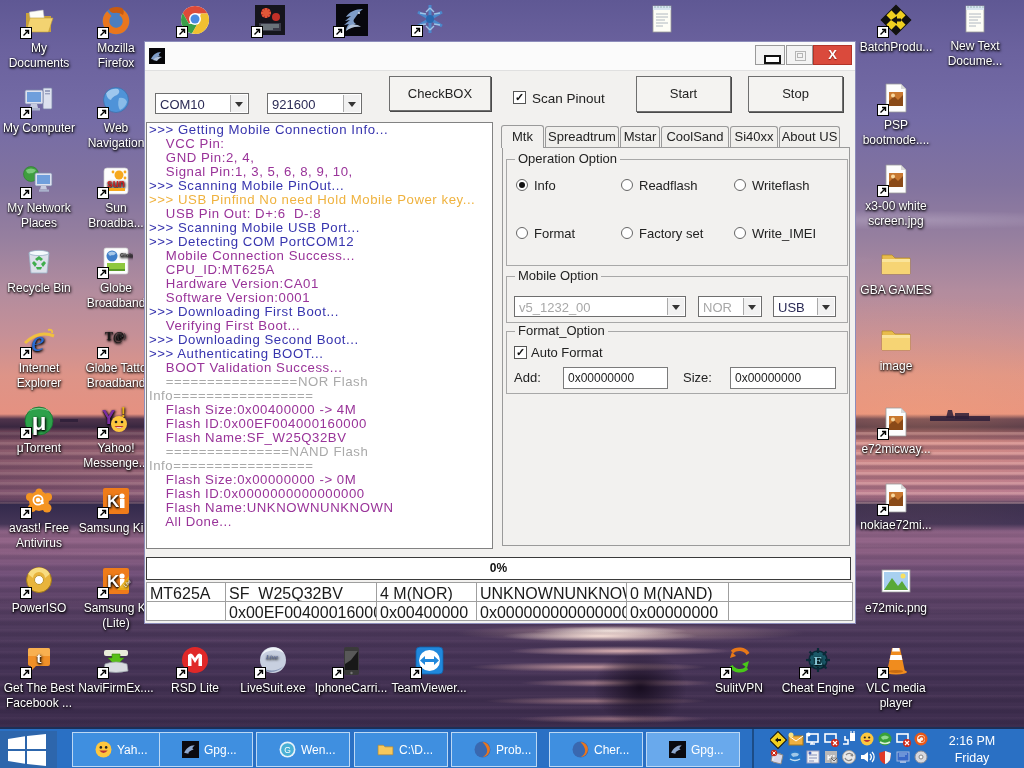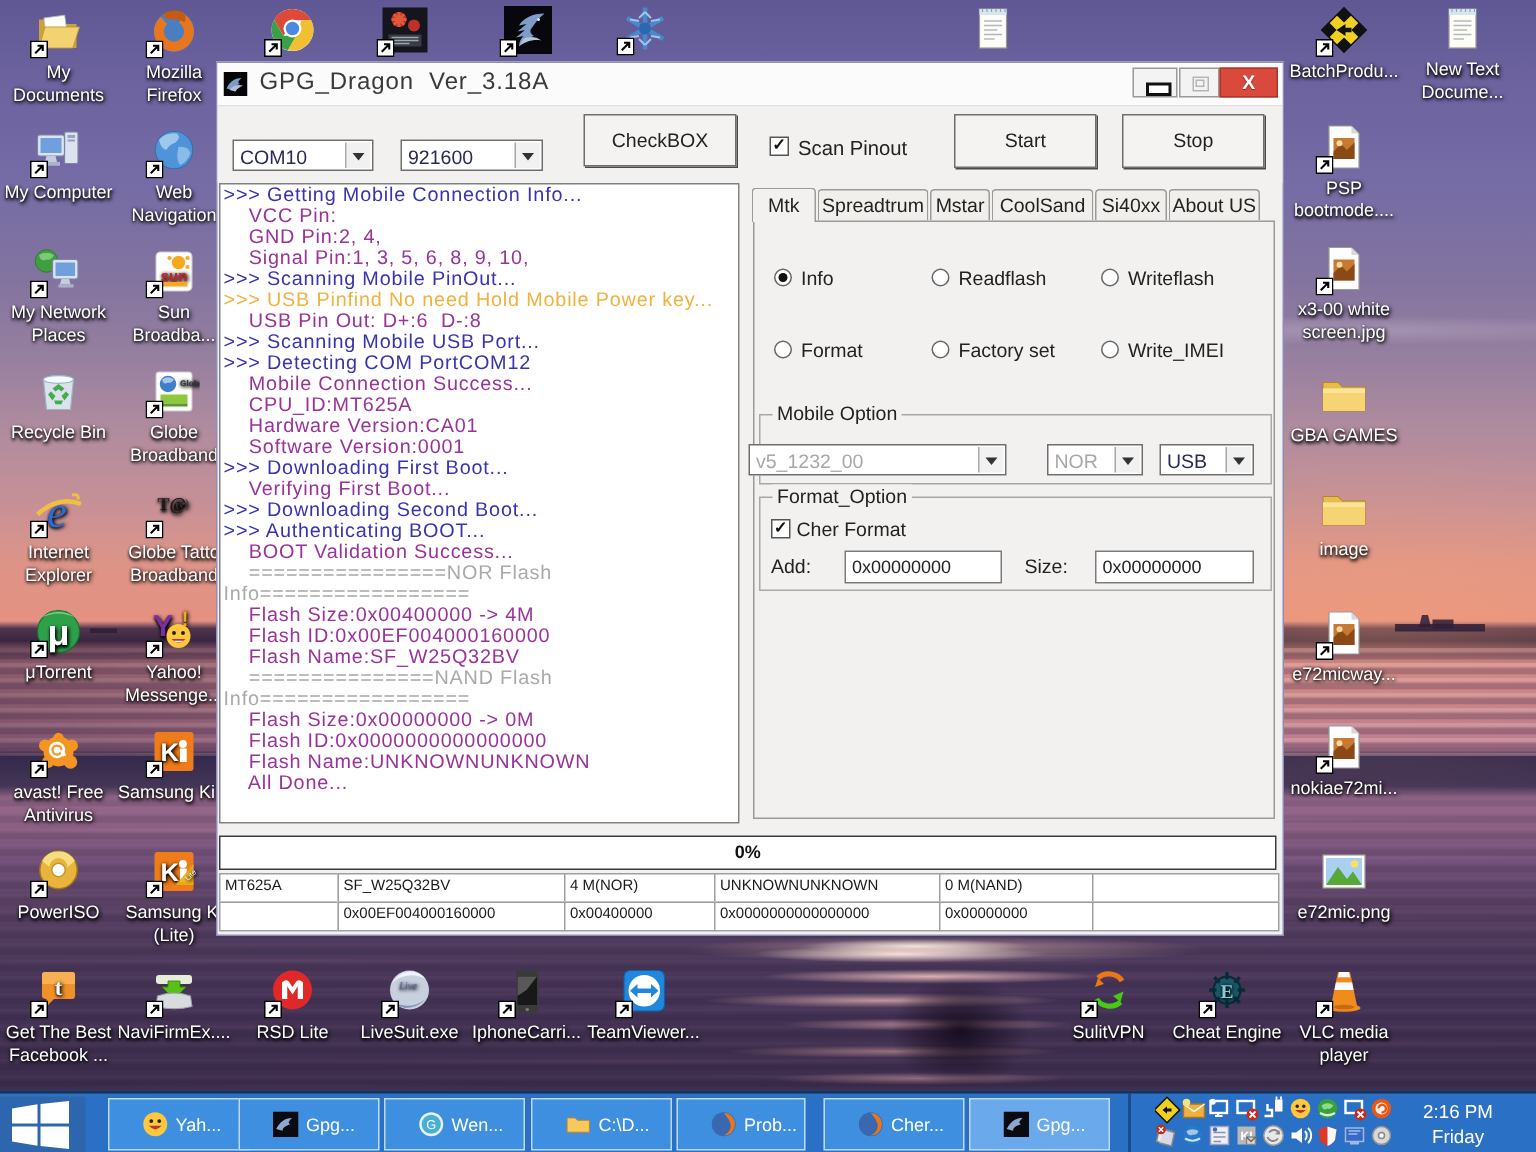--- a/index.html
+++ b/index.html
@@ -44,21 +44,21 @@
 #panel{position:absolute;left:357px;top:105px;width:348px;height:399px;background:#f2f1ef;border:1px solid #9a9a9a;box-sizing:border-box;}
 .tab{position:absolute;top:84px;height:21px;background:#f0efec;border:1px solid #9a9a9a;border-bottom:none;border-radius:3px 3px 0 0;font-size:13px;color:#222;text-align:center;box-sizing:border-box;}
 .grp{position:absolute;border:1px solid #a8a8a8;}
 .grp .gt{position:absolute;left:8px;top:-9px;background:#f2f1ef;padding:0 3px;font-size:13px;color:#222;}
 .radio{position:absolute;width:12px;height:12px;border-radius:50%;background:#fff;border:1px solid #666;box-sizing:border-box;}
 .radio.sel:after{content:"";position:absolute;left:2px;top:2px;width:6px;height:6px;border-radius:50%;background:#111;}
 .rlb{position:absolute;font-size:13px;color:#222;}
 .inp{position:absolute;height:22px;background:#fff;border:1px solid #7b7b7b;box-sizing:border-box;font-size:12px;color:#222;}
 .inp .ct{position:absolute;left:4px;top:3px;}
 #prog{position:absolute;left:1px;top:515px;width:705px;height:23px;background:#fff;border:1px solid #3a3a3a;box-sizing:border-box;text-align:center;font-weight:bold;font-size:12px;line-height:21px;color:#111;}
-.tc{position:absolute;background:#fff;border:1px solid #9f9f9f;box-sizing:border-box;font-size:10px;color:#1a1a1a;padding:2px 0 0 3px;white-space:nowrap;overflow:hidden;}
+.tc{position:absolute;background:#fff;border:1px solid #9f9f9f;box-sizing:border-box;font-size:16px;color:#1a1a1a;padding:2px 0 0 3px;white-space:nowrap;overflow:hidden;}
 
 #bar{position:absolute;left:0;top:727px;width:1024px;height:41px;background:#2a70c4;border-top:2px solid #1c2f57;box-sizing:border-box;}
 #startb{position:absolute;left:0;top:2px;width:57px;height:39px;background:#2d66ac;}
 .tkb{position:absolute;top:3px;height:35px;background:#3f8fe0;border:1px solid #bcd8f4;box-sizing:border-box;color:#fff;font-size:12px;}
 .tkb .ti{position:absolute;left:22px;top:8px;width:17px;height:17px;}
 .tkb .tt{position:absolute;left:44px;top:10px;}
 #clock{position:absolute;left:940px;top:4px;width:64px;color:#fff;font-size:12.5px;text-align:center;line-height:17px;}
 </style></head>
 <body>
 <div id="screen">
@@ -733,21 +733,20 @@
       </div>
 </div>
 
 <div id="win">
  <div id="title">
   <svg style="position:absolute;left:4px;top:6px" width="16" height="16">
           <rect width="16" height="16" fill="#050508"></rect>
           <path d="M2 11 C4 7 7 4 12 4 C10 6 9 7 11 8 C8 9 6 10 6 12 Z" fill="#7e9cc8"></path>
           <path d="M4 12 C6 9 9 8 13 9 C11 10 9 11 8 13 Z" fill="#aebfd8"></path>
         </svg>
-  <div class="txt">GPG_Dragon&nbsp; Ver_3.18A</div>
   <div class="capbtn" style="left:610px;width:30px;">
           <div style="position:absolute;left:8px;top:9px;width:13px;height:5px;background:#fff;border:2px solid #111;"></div>
         </div>
   <div class="capbtn" style="left:641px;width:27px;">
           <div style="position:absolute;left:8px;top:5px;width:9px;height:8px;border:1px solid #b5b5b5;"></div>
           <div style="position:absolute;left:10px;top:7px;width:4px;height:3px;border:1px solid #b5b5b5;"></div>
         </div>
   <div class="capbtn" style="left:668px;width:39px;background:#da4a3c;border-color:#b03328;color:#fff;font-weight:bold;text-align:center;font-size:13px;line-height:18px;text-shadow:0 1px 1px #7d1d14;">X</div>
  </div>
  <div id="tbar">
@@ -766,52 +765,55 @@
   <div class="btn" style="left:603px;top:5px;width:95px;height:36px;line-height:34px;">Stop</div>
  </div>
  <div id="log"><div class="lb1">&gt;&gt;&gt; Getting Mobile Connection Info...</div><div class="lp">    VCC Pin:</div><div class="lp">    GND Pin:2, 4,</div><div class="lp">    Signal Pin:1, 3, 5, 6, 8, 9, 10,</div><div class="lb1">&gt;&gt;&gt; Scanning Mobile PinOut...</div><div class="lo">&gt;&gt;&gt; USB Pinfind No need Hold Mobile Power key...</div><div class="lp">    USB Pin Out: D+:6  D-:8</div><div class="lb1">&gt;&gt;&gt; Scanning Mobile USB Port...</div><div class="lb1">&gt;&gt;&gt; Detecting COM PortCOM12</div><div class="lp">    Mobile Connection Success...</div><div class="lp">    CPU_ID:MT625A</div><div class="lp">    Hardware Version:CA01</div><div class="lp">    Software Version:0001</div><div class="lb1">&gt;&gt;&gt; Downloading First Boot...</div><div class="lp">    Verifying First Boot...</div><div class="lb1">&gt;&gt;&gt; Downloading Second Boot...</div><div class="lb1">&gt;&gt;&gt; Authenticating BOOT...</div><div class="lp">    BOOT Validation Success...</div><div class="lg">    ================NOR Flash</div><div class="lg">Info=================</div><div class="lp">    Flash Size:0x00400000 -&gt; 4M</div><div class="lp">    Flash ID:0x00EF004000160000</div><div class="lp">    Flash Name:SF_W25Q32BV</div><div class="lg">    ===============NAND Flash</div><div class="lg">Info=================</div><div class="lp">    Flash Size:0x00000000 -&gt; 0M</div><div class="lp">    Flash ID:0x0000000000000000</div><div class="lp">    Flash Name:UNKNOWNUNKNOWN</div><div class="lp">    All Done...</div></div>
  <div class="tab" style="left:356px;top:83px;width:43px;height:23px;background:#f2f1ef;z-index:3;line-height:22px;">Mtk</div>
  <div class="tab" style="left:400px;width:74px;line-height:19px;">Spreadtrum</div>
  <div class="tab" style="left:475px;width:40px;line-height:19px;">Mstar</div>
  <div class="tab" style="left:516px;width:68px;line-height:19px;">CoolSand</div>
  <div class="tab" style="left:585px;width:48px;line-height:19px;">Si40xx</div>
  <div class="tab" style="left:634px;width:61px;line-height:19px;">About US</div>
  <div id="panel"></div>
+ <div class="grp" style="left:361px;top:117px;width:340px;height:105px;">
+        <div class="gt">Operation Option</div>
+      </div>
  <div class="radio sel" style="left:371px;top:137px;"></div>
       <div class="rlb" style="left:389px;top:136px;text-align:center;">Info</div>
  <div class="radio" style="left:476px;top:137px;"></div>
       <div class="rlb" style="left:494px;top:136px;">Readflash</div>
  <div class="radio" style="left:589px;top:137px;"></div>
       <div class="rlb" style="left:607px;top:136px;">Writeflash</div>
  <div class="radio" style="left:371px;top:185px;"></div>
       <div class="rlb" style="left:389px;top:184px;">Format</div>
  <div class="radio" style="left:476px;top:185px;"></div>
       <div class="rlb" style="left:494px;top:184px;">Factory set</div>
  <div class="radio" style="left:589px;top:185px;"></div>
       <div class="rlb" style="left:607px;top:184px;">Write_IMEI</div>
  <div class="grp" style="left:361px;top:234px;width:340px;height:45px;">
         <div class="gt">Mobile Option</div>
       </div>
- <div class="combo" style="left:354px;top:254px;width:172px;height:21px;color:#a8a8a8;">
+ <div class="combo" style="left:369px;top:254px;width:172px;height:21px;color:#a8a8a8;">
         <div class="ct">v5_1232_00</div>
         <div class="ca"></div>
       </div>
  <div class="combo" style="left:553px;top:254px;width:64px;height:21px;color:#a8a8a8;">
         <div class="ct">NOR</div>
         <div class="ca"></div>
       </div>
  <div class="combo" style="left:628px;top:254px;width:63px;height:21px;">
         <div class="ct">USB</div>
         <div class="ca"></div>
       </div>
  <div class="grp" style="left:361px;top:289px;width:340px;height:61px;">
         <div class="gt">Format_Option</div>
       </div>
  <div class="cb" style="left:369px;top:304px;">✓</div>
- <div class="rlb" style="left:386px;top:303px;">Cher Format</div>
+ <div class="rlb" style="left:386px;top:303px;">Auto Format</div>
  <div class="rlb" style="left:369px;top:328px;">Add:</div>
  <div class="inp" style="left:418px;top:325px;width:105px;">
         <div class="ct">0x00000000</div>
       </div>
  <div class="rlb" style="left:538px;top:328px;">Size:</div>
  <div class="inp" style="left:585px;top:325px;width:106px;">
         <div class="ct">0x00000000</div>
       </div>
  <div id="prog">0%</div>
  <div class="tc" style="left:1px;top:540px;width:80px;height:20px;">MT625A</div>

